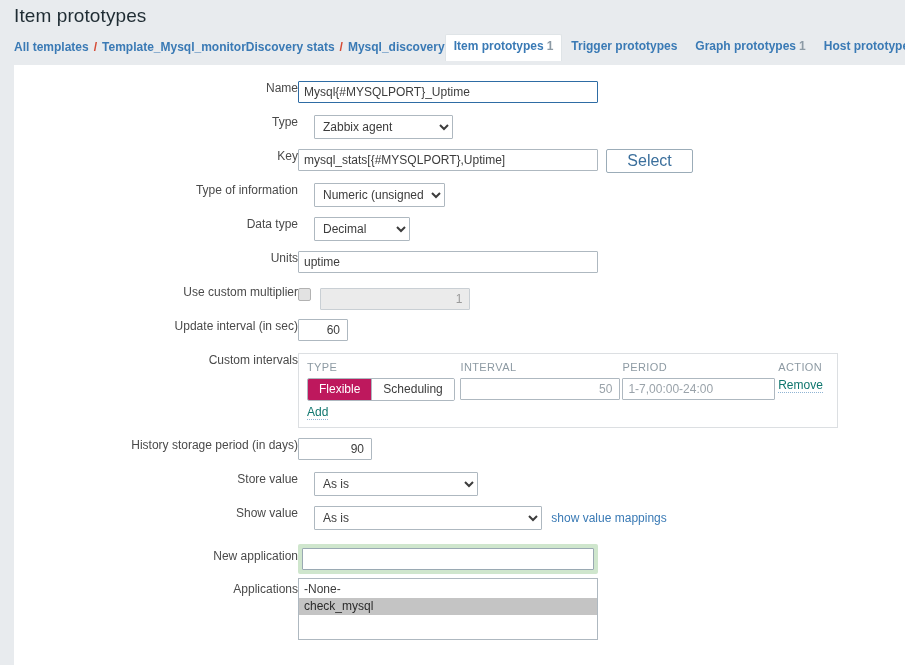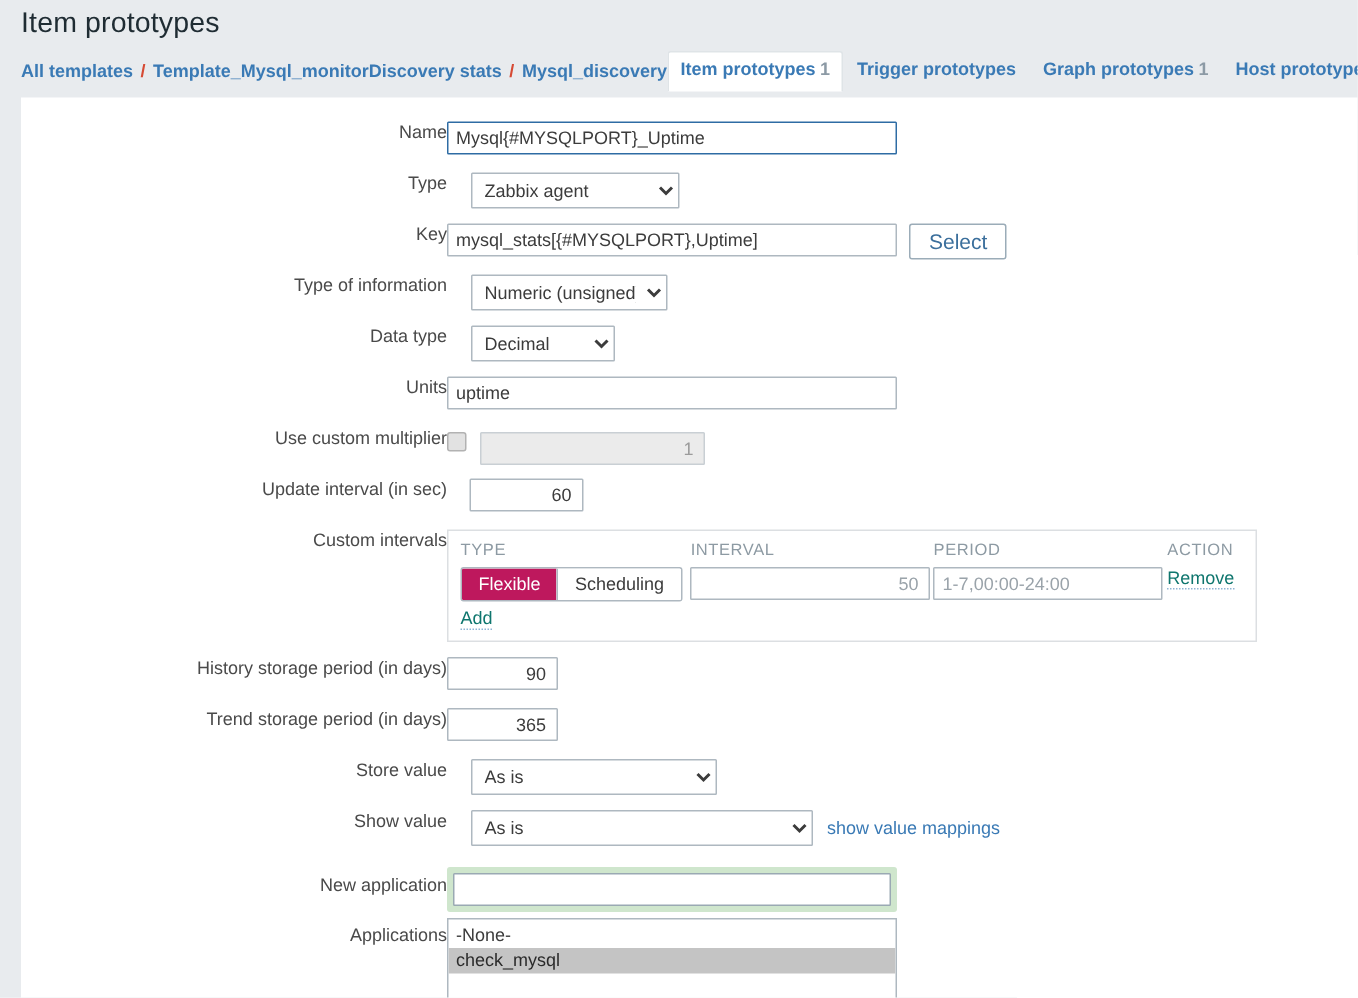--- a/index.html
+++ b/index.html
@@ -137,24 +137,24 @@
     border-radius: 2px;
   }
 
   button.btn {
     height: 24px;
     min-width: 56px;
     background: #fff;
     border: 1px solid #9bacb8;
     color: #3b6f9c;
     font-family: "Liberation Sans", sans-serif;
-    font-size: 14px;
+    font-size: 16px;
     border-radius: 2px;
     cursor: pointer;
-    padding: 0 12px;
+    padding: 0 20px;
   }
 
   a.link {
     color: #0f766e;
     font-size: 12px;
     text-decoration: none;
     cursor: pointer;
     border-bottom: 1px dotted #8fb4d4;
   }
   a.plain {
@@ -298,21 +298,21 @@
       <td class="lbl">Use custom multiplier</td>
       <td class="fld" style="padding-top:3px">
         <span class="chk"></span>
         <input class="txt num disabled" style="width: 150px; margin-left: 6px; vertical-align: -4px;" disabled="" value="1">
       </td>
     </tr>
 
     <tr>
       <td class="lbl">Update interval (in sec)</td>
       <td class="fld">
-        <input class="txt num" style="width: 76px; margin-left: 15px;" value="60">
+        <input class="txt num" style="width: 50px;" value="60">
       </td>
     </tr>
 
     <tr>
       <td class="lbl">Custom intervals</td>
       <td class="fld">
         <div id="intervals-box">
           <table class="itab">
             <tbody>
                   <tr>
@@ -353,26 +353,20 @@
           <td style="height:10px" colspan="2"></td>
         </tr>
 
     <tr>
       <td class="lbl">History storage period (in days)</td>
       <td class="fld">
         <input class="txt num" style="width: 74px;" value="90">
       </td>
     </tr>
 
-    <tr>
-      <td class="lbl">Trend storage period (in days)</td>
-      <td class="fld">
-        <input class="txt num" style="width: 74px;" value="365">
-      </td>
-    </tr>
 
     <tr>
       <td class="lbl">Store value</td>
       <td class="fld">
         <select class="sel" style="width:164px">
           <option>As is</option>
         </select>
       </td>
     </tr>
 

